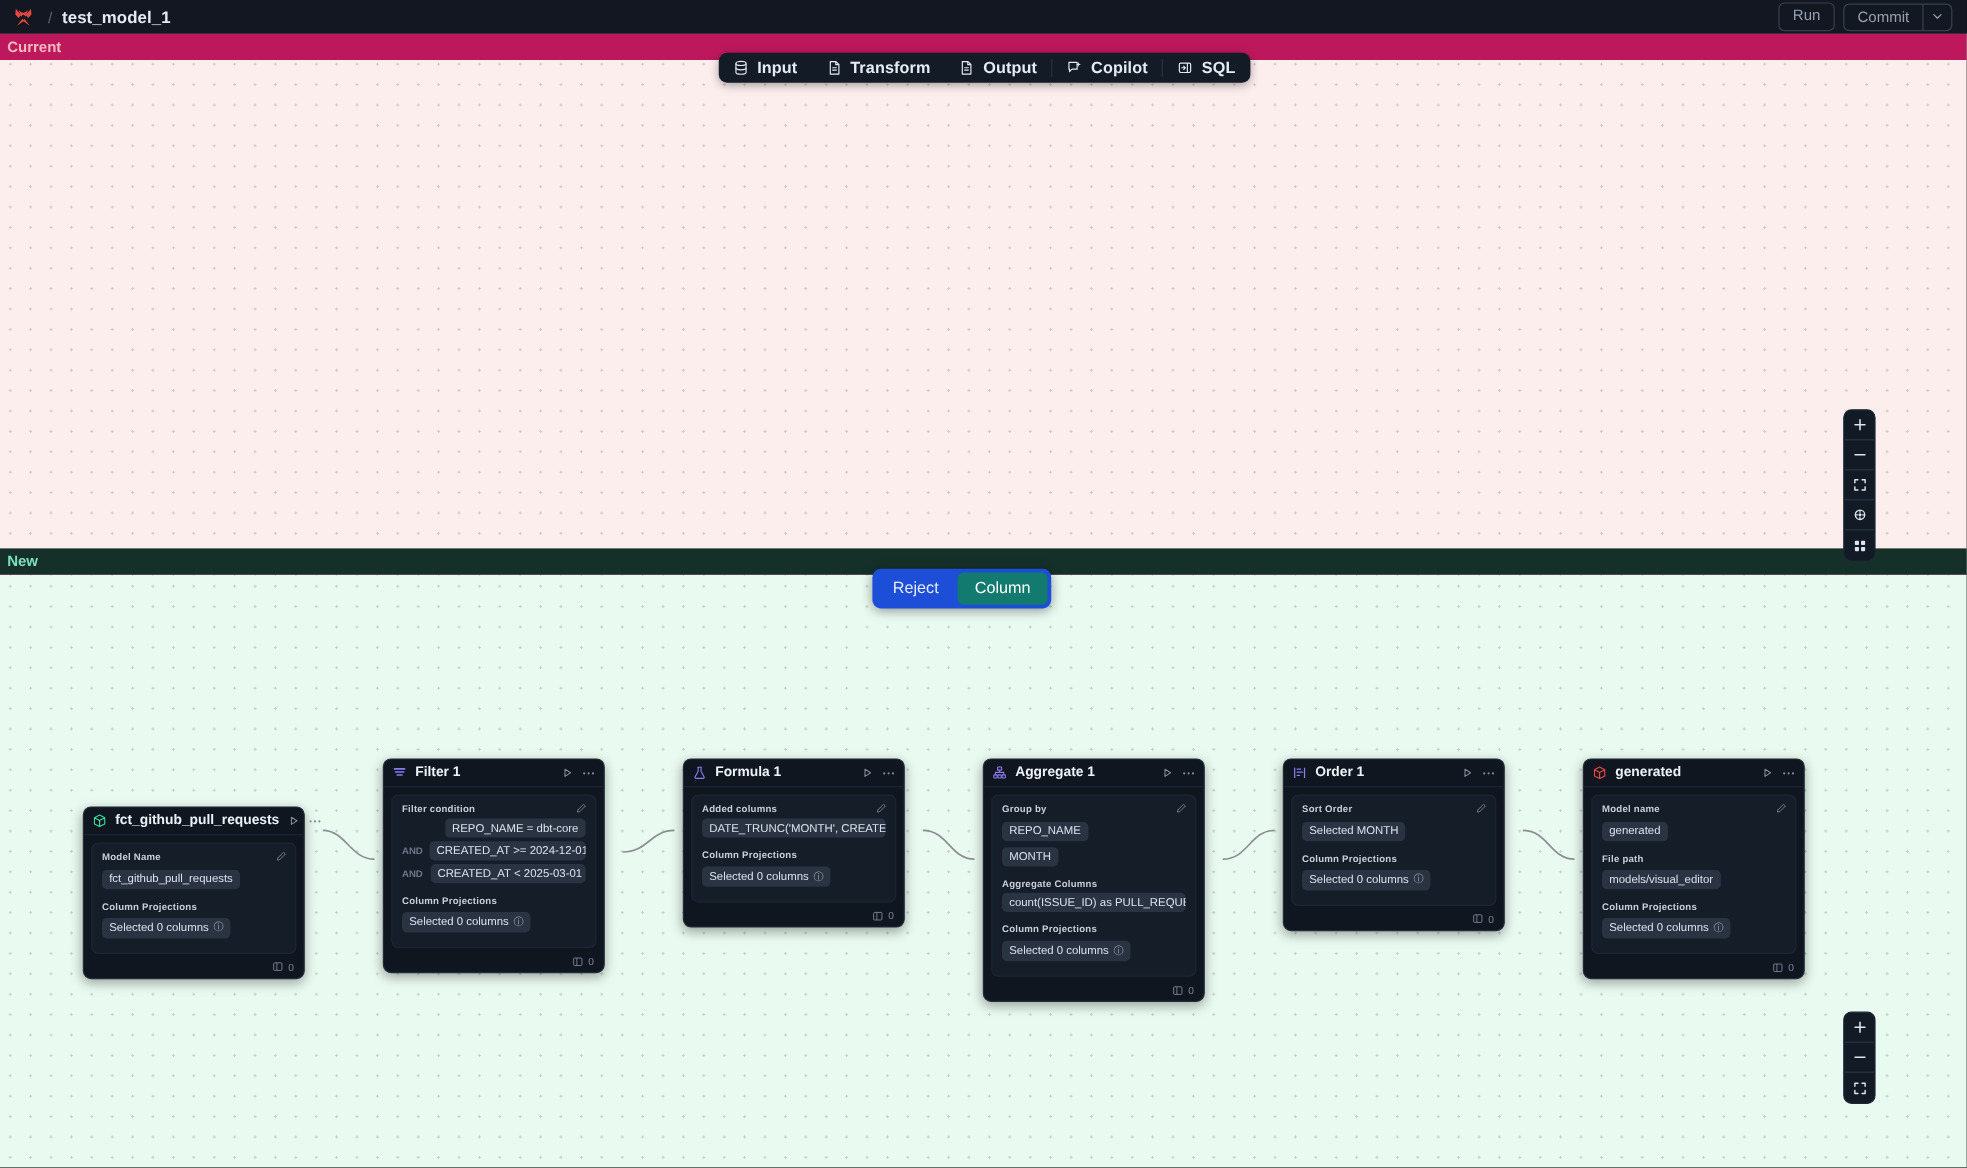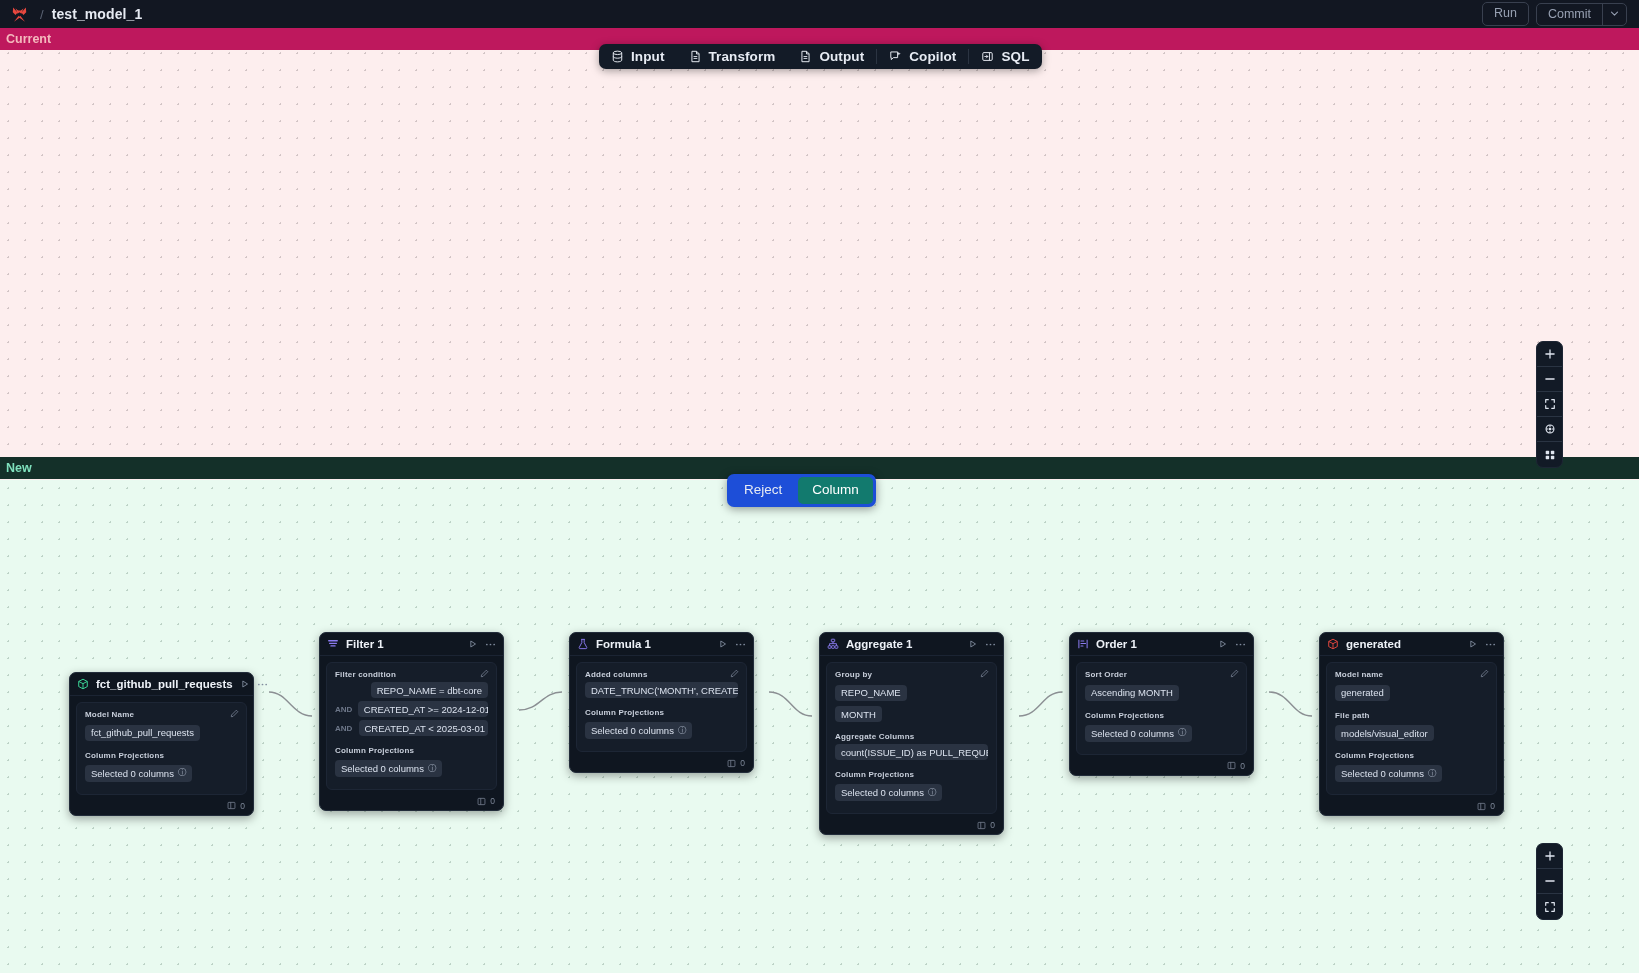--- a/index.html
+++ b/index.html
@@ -527,21 +527,21 @@
         </span>
       </span>
     </div>
     <div class="node-body">
       <span class="edit-pencil">
         <svg width="9" height="9" viewBox="0 0 12 12">
             <path d="M8.4 1.6 L10.4 3.6 L4 10 L1.7 10.3 L2 8 Z" fill="none" stroke="#7f8a9c" stroke-width="1" stroke-linejoin="round"></path>
           </svg>
       </span>
       <div class="sect-label">Sort Order</div>
-      <span class="chip">Ascending MONTH</span>
+      <span class="chip">Selected MONTH</span>
       <div class="gap"></div>
       <div class="sect-label">Column Projections</div>
       <span class="chip">
         <span>Selected 0 columns</span>
         <span class="info-i">ⓘ</span>
       </span>
     </div>
     <div class="node-foot">
       <span>
         <svg width="9" height="9" viewBox="0 0 12 12">

